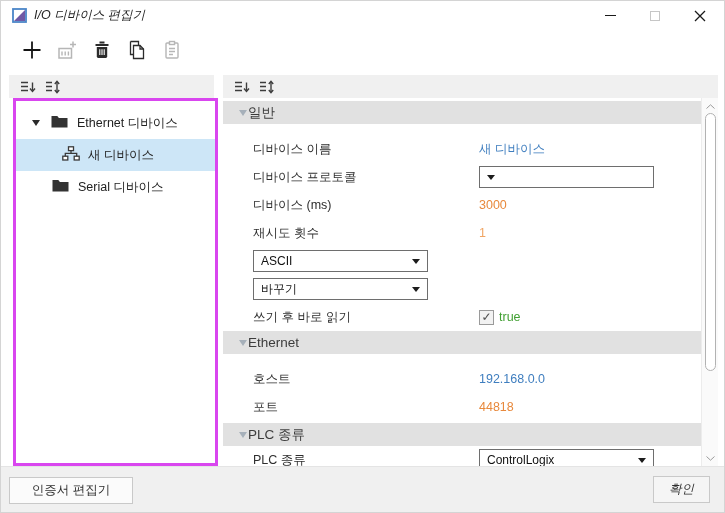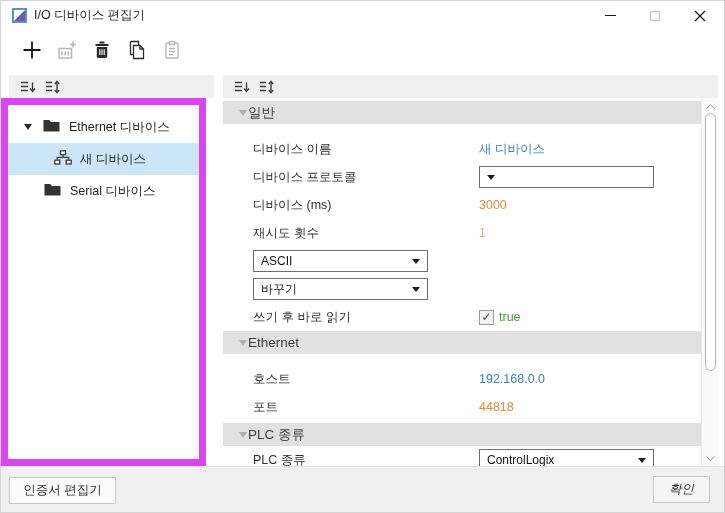--- a/index.html
+++ b/index.html
@@ -1,40 +1,40 @@
 <!DOCTYPE html>
 <html><head>
 <meta charset="utf-8">
 <style>
   * { margin:0; padding:0; box-sizing:border-box; }
   html,body { width:725px; height:513px; }
   body { font-family:"Liberation Sans", sans-serif; background:#fff; }
   .window { position:relative; width:725px; height:513px; background:#fff; overflow:hidden; border:1px solid #d4d4d4; }
 
   
-  .titlebar { position:absolute; left:0; top:0; right:0; height:29px; background:#fff; }
+  .titlebar { position:absolute; left:0; top:0; right:0; height:29px; background:#fff;font-style:italic; }
   .app-logo { position:absolute; left:11px; top:7px; width:15px; height:15px; }
   .win-title { position:absolute; left:33px; top:0; line-height:29px; font-size:12.5px; color:#1e1e1e; }
   .win-btn { position:absolute; top:0; width:30px; height:29px; display:flex; align-items:center; justify-content:center; cursor:default; }
   .btn-min { right:99px; } .btn-max { right:54px; } .btn-close { right:9px; }
   .min-glyph { width:11px; height:0; border-top:1.5px solid #1a1a1a; }
   .max-glyph { width:10px; height:10px; border:1px solid #c6c6c6; background:#fff; }
 
   
   .toolbar { position:absolute; left:0; top:29px; right:0; height:39px; display:flex; align-items:center; padding-left:19px; gap:11px; background:#fff; }
   .tool-btn { width:24px; height:24px; display:flex; align-items:center; justify-content:center; }
 
   
   .panel-head { position:absolute; height:23px; background:#f0f0f0; display:flex; align-items:center; padding-left:10px; gap:7px; }
   .left-head { left:8px; top:74px; width:205px; }
   .right-head { left:222px; top:74px; width:495px; }
   .sort-btn { width:18px; height:18px; display:flex; align-items:center; justify-content:center; }
 
   
-  .tree-box { position:absolute; left:0; top:97px; width:205px; height:368px; background:#fff; border:7px solid #d946ef; padding-top:6px; overflow:hidden; }
+  .tree-box { position:absolute; left:12px; top:97px; width:205px; height:368px; background:#fff; border:3px solid #d946ef; padding-top:6px; overflow:hidden; }
   .tree-row { display:flex; align-items:center; height:32px; font-size:12.5px; color:#222; cursor:default; }
   .tree-row.selected { background:#cde6f7; }
   .expander { width:0; height:0; border-left:4.5px solid transparent; border-right:4.5px solid transparent; border-top:6px solid #2a2a2a; margin-left:16px; }
   .tree-row .folder { margin-left:11px; }
   .tree-row.no-arrow .folder { margin-left:36px; }
   .tree-row .tree-label { margin-left:9px; }
   .tree-row .dev-ic { margin-left:46px; }
   .tree-row .dev-label { margin-left:8px; }
 
   
@@ -57,21 +57,21 @@
 
   
   .scrollbar { position:absolute; left:700px; top:97px; width:17px; height:368px; background:#fafafa; border-left:1px solid #ececec; }
   .sb-arrow { position:absolute; left:0; width:17px; height:14px; display:flex; align-items:center; justify-content:center; }
   .sb-up { top:1px; } .sb-down { bottom:1px; }
   .sb-thumb { position:absolute; left:3px; top:15px; width:11px; height:258px; background:#fff; border:1px solid #b2b2b2; border-radius:6px; }
 
   
   .footer { position:absolute; left:0; top:465px; right:0; height:48px; background:#f0f0f0; border-top:1px solid #e4e4e4; }
   .btn { position:absolute; height:27px; border:1px solid #c9c9c9; background:#fbfbfb; font-family:"Liberation Sans", sans-serif; font-size:12.5px; color:#2e2e2e; display:flex; align-items:center; justify-content:center; cursor:default; }
-  .cert-btn { left:8px; top:10px; width:107px; }
+  .cert-btn { left:8px; top:10px; width:124px; }
   .ok-btn { right:14px; top:9px; width:57px; background:#f5f5f5;font-style:italic; }
 </style>
 </head>
 <body>
 
 <div class="window">
 
   <div class="titlebar">
     <span class="app-logo">
       <svg width="15" height="15" viewBox="0 0 15 15">

